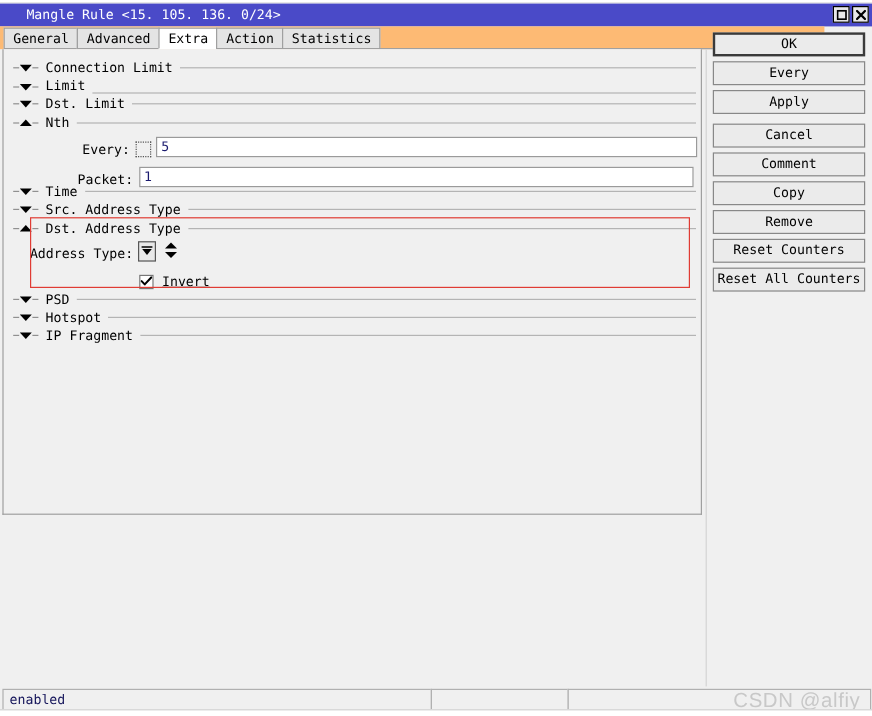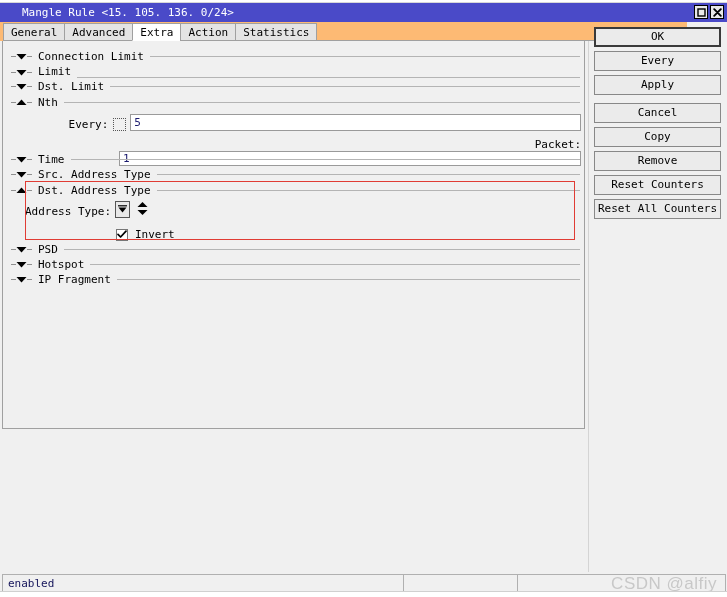--- a/index.html
+++ b/index.html
@@ -326,21 +326,21 @@
     background: #f0f0f0;
     border: 1px solid #b0b0b0;
     box-sizing: border-box;
     font-size: 11px;
     color: #14145a;
     display: flex;
     align-items: center;
     padding-left: 5px;
     margin-right: -1px;
   }
-  .status-cell.c1 { width: 402px; }
+  .status-cell.c1 { width: 358px; }
   .status-cell.c2 { width: 115px; }
   .status-cell.c3 { flex: 1; position: relative; }
 
   .watermark {
     position: absolute;
     right: 8px;
     top: 50%;
     transform: translateY(-50%);
     font-family: "Liberation Sans", sans-serif;
     font-size: 17px;
@@ -451,21 +451,21 @@
         <span class="grp-label">Nth</span>
         <span class="grp-line"></span>
       </div>
 
       <div class="field-row" style="top:72px; left:0px; width:578px;">
         <span class="field-label" style="width:108px;">Every:</span>
         <span class="mini-box" style="margin-left:5px;"></span>
         <input class="txtfield" style="width: 462px; margin-left: 4px;" type="text" value="5">
       </div>
 
-      <div class="field-row" style="top:97px; left:0px; width:578px;flex-direction:column;">
+      <div class="field-row" style="top:97px; left:0px; width:578px;">
         <span class="field-label" style="width:108px;">Packet:</span>
         <input class="txtfield" style="width: 462px; margin-left: 5px;" type="text" value="1">
       </div>
 
       <div class="grp" style="top:126px;">
         <span class="grp-toggle">
           <span class="grp-dash"></span>
           <span class="grp-arrow">
             <svg width="11" height="7" viewBox="0 0 11 7">
                 <path d="M0.5 1 L10.5 1 L5.5 6.5 Z" fill="#000"></path>
@@ -584,20 +584,21 @@
   </div>
 
   <div class="right-frame"></div>
 
   <div class="btn-col">
     <button class="dlg-btn primary">OK</button>
     <button class="dlg-btn">Every</button>
     <button class="dlg-btn">Apply</button>
     <div class="btn-gap"></div>
     <button class="dlg-btn">Cancel</button>
+    <button class="dlg-btn">Comment</button>
     <button class="dlg-btn">Copy</button>
     <button class="dlg-btn">Remove</button>
     <button class="dlg-btn">Reset Counters</button>
     <button class="dlg-btn">Reset All Counters</button>
   </div>
 
   <div class="statusbar">
     <div class="status-cell c1">enabled</div>
     <div class="status-cell c2"></div>
     <div class="status-cell c3">

